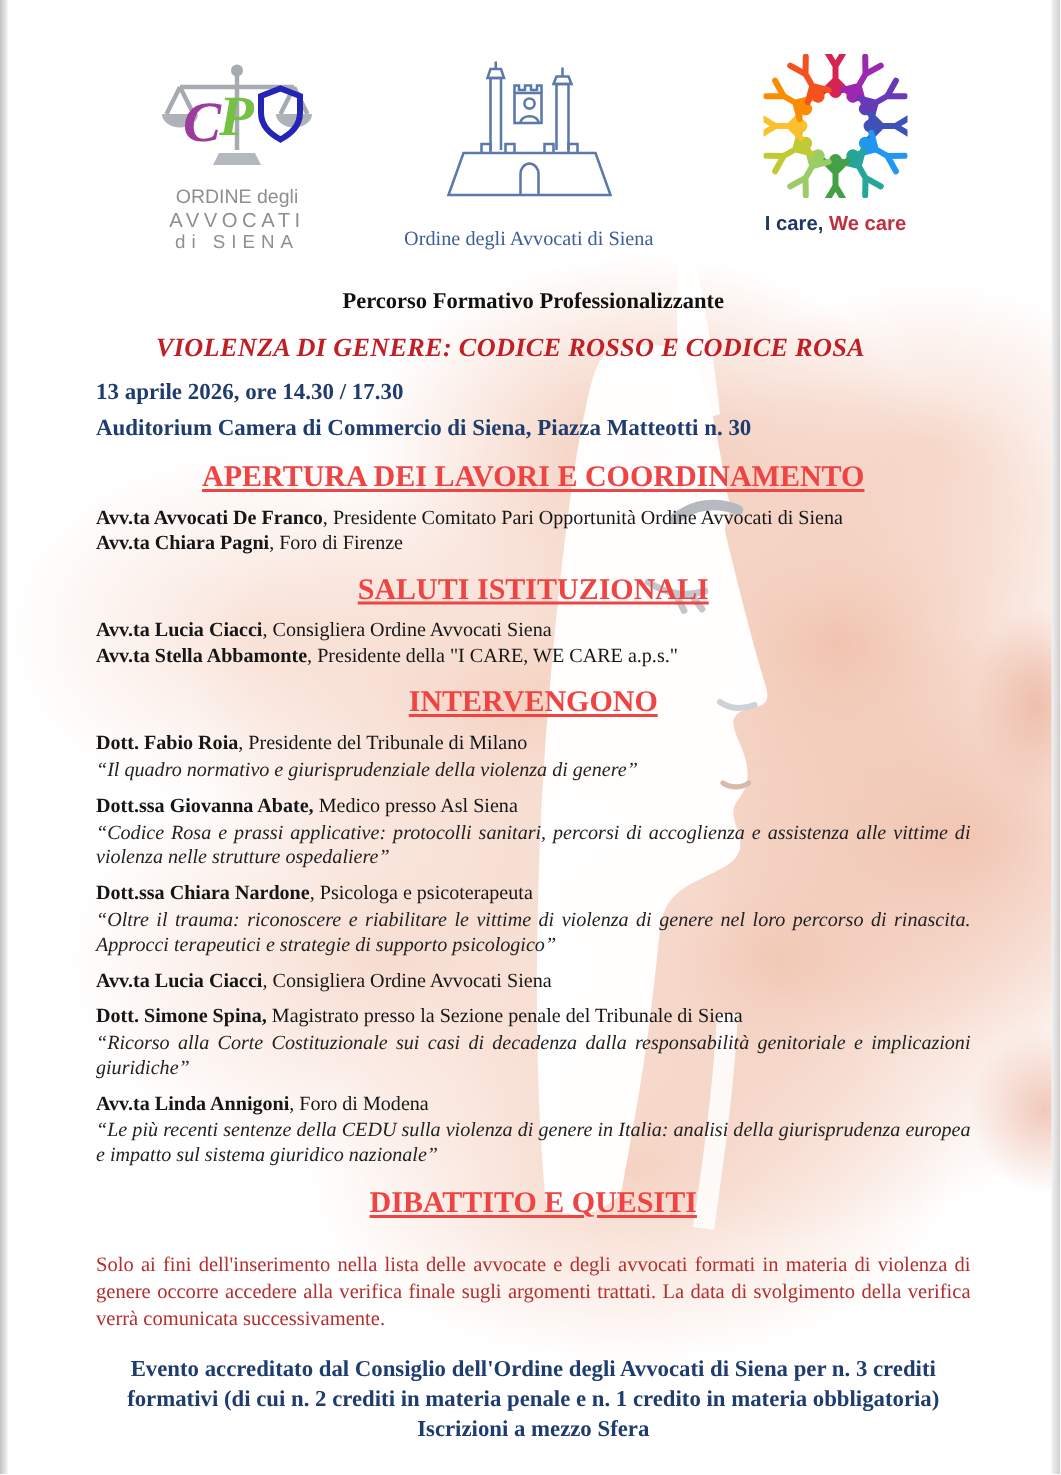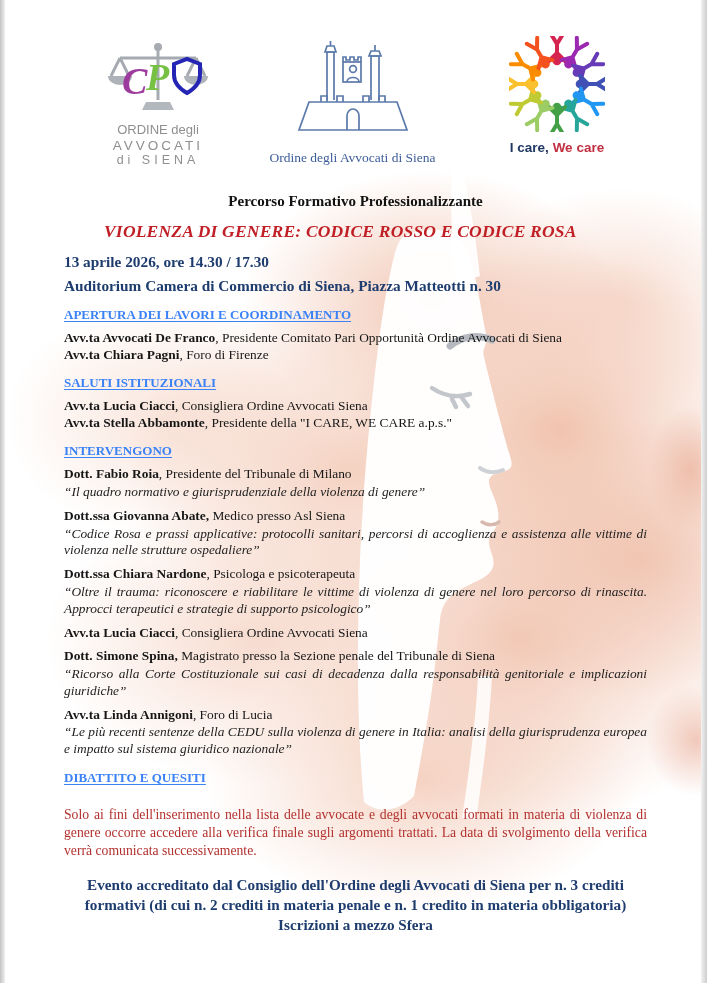--- a/index.html
+++ b/index.html
@@ -37,21 +37,21 @@
   .mid-cap{color:#3d5d99;font-size:13.5px;margin-top:6px;}
   .icare-cap{font-family:"Liberation Sans",sans-serif;font-weight:bold;font-size:13.5px;margin-top:4px;}
   .ic1{color:#1f3864;} .ic2{color:#c13040;}
 
   .kicker{text-align:center;font-weight:bold;font-size:15px;margin:15px 0 0;color:#111;}
   .title{font-style:italic;font-weight:bold;font-size:17.5px;color:#c11f26;letter-spacing:.2px;
          white-space:nowrap;overflow:hidden;width:558px;margin:11px 0 0 40px;}
   .date,.venue{text-align:left;font-weight:bold;color:#1e3c6e;font-size:15.3px;margin:11px 0 0;}
   .venue{margin-top:6px;}
 
-  h3.sect{font-weight:bold;color:#3b82f6;font-size:13px;margin:12px 0 0;
+  h3.sect{text-align:center;font-weight:bold;color:#ef4444;font-size:20px;margin:12px 0 0;
           text-decoration:underline;text-underline-offset:2px;}
   .grp{margin-top:7px;}
   .sp{margin:0;font-size:13.4px;line-height:1.24;color:#161616;}
   .sp strong{font-weight:bold;}
   .talk{margin:1px 0 0;font-size:13.4px;line-height:1.26;text-align:justify;font-style:italic;color:#222;}
   .talk .up{font-style:normal;}
 
   .note-red{color:#b2302d;font-size:13.7px;line-height:1.32;text-align:justify;margin:20px 0 0;}
   .accred{color:#1e3c6e;font-weight:bold;text-align:center;font-size:15.2px;line-height:1.3;margin:15px 10px 0;}
   .sfera{color:#1e3c6e;font-weight:bold;text-align:center;font-size:15.2px;line-height:1.3;margin:0;}
@@ -220,21 +220,21 @@
       <p class="talk"><span>“Oltre il trauma: riconoscere e riabilitare le vittime di violenza di genere nel loro percorso di rinascita. Approcci terapeutici e strategie di supporto psicologico”</span></p>
     </div>
     <div class="grp">
       <p class="sp"><strong>Avv.ta Lucia Ciacci</strong><span>, Consigliera Ordine Avvocati Siena</span></p>
     </div>
     <div class="grp">
       <p class="sp"><strong>Dott. Simone Spina,</strong><span> Magistrato presso la Sezione penale del Tribunale di Siena</span></p>
       <p class="talk"><span>“Ricorso alla Corte Costituzionale sui casi di decadenza dalla responsabilità genitoriale e implicazioni giuridiche”</span></p>
     </div>
     <div class="grp">
-      <p class="sp"><strong>Avv.ta Linda Annigoni</strong><span>, Foro di Lucia</span></p>
+      <p class="sp"><strong>Avv.ta Linda Annigoni</strong><span>, Foro di Modena</span></p>
       <p class="talk"><span>“Le più recenti sentenze della CEDU sulla violenza di genere in Italia: analisi della giurisprudenza europea e impatto sul sistema giuridico nazionale”</span></p>
     </div>
 
     <h3 class="sect">DIBATTITO E QUESITI</h3>
 
     <p class="note-red">Solo ai fini dell'inserimento nella lista delle avvocate e degli avvocati formati in materia di violenza di genere occorre accedere alla verifica finale sugli argomenti trattati. La data di svolgimento della verifica verrà comunicata successivamente.</p>
     <p class="accred">Evento accreditato dal Consiglio dell'Ordine degli Avvocati di Siena per n. 3 crediti formativi (di cui n. 2 crediti in materia penale e n. 1 credito in materia obbligatoria)</p>
     <p class="sfera">Iscrizioni a mezzo Sfera</p>
 
   </div>

